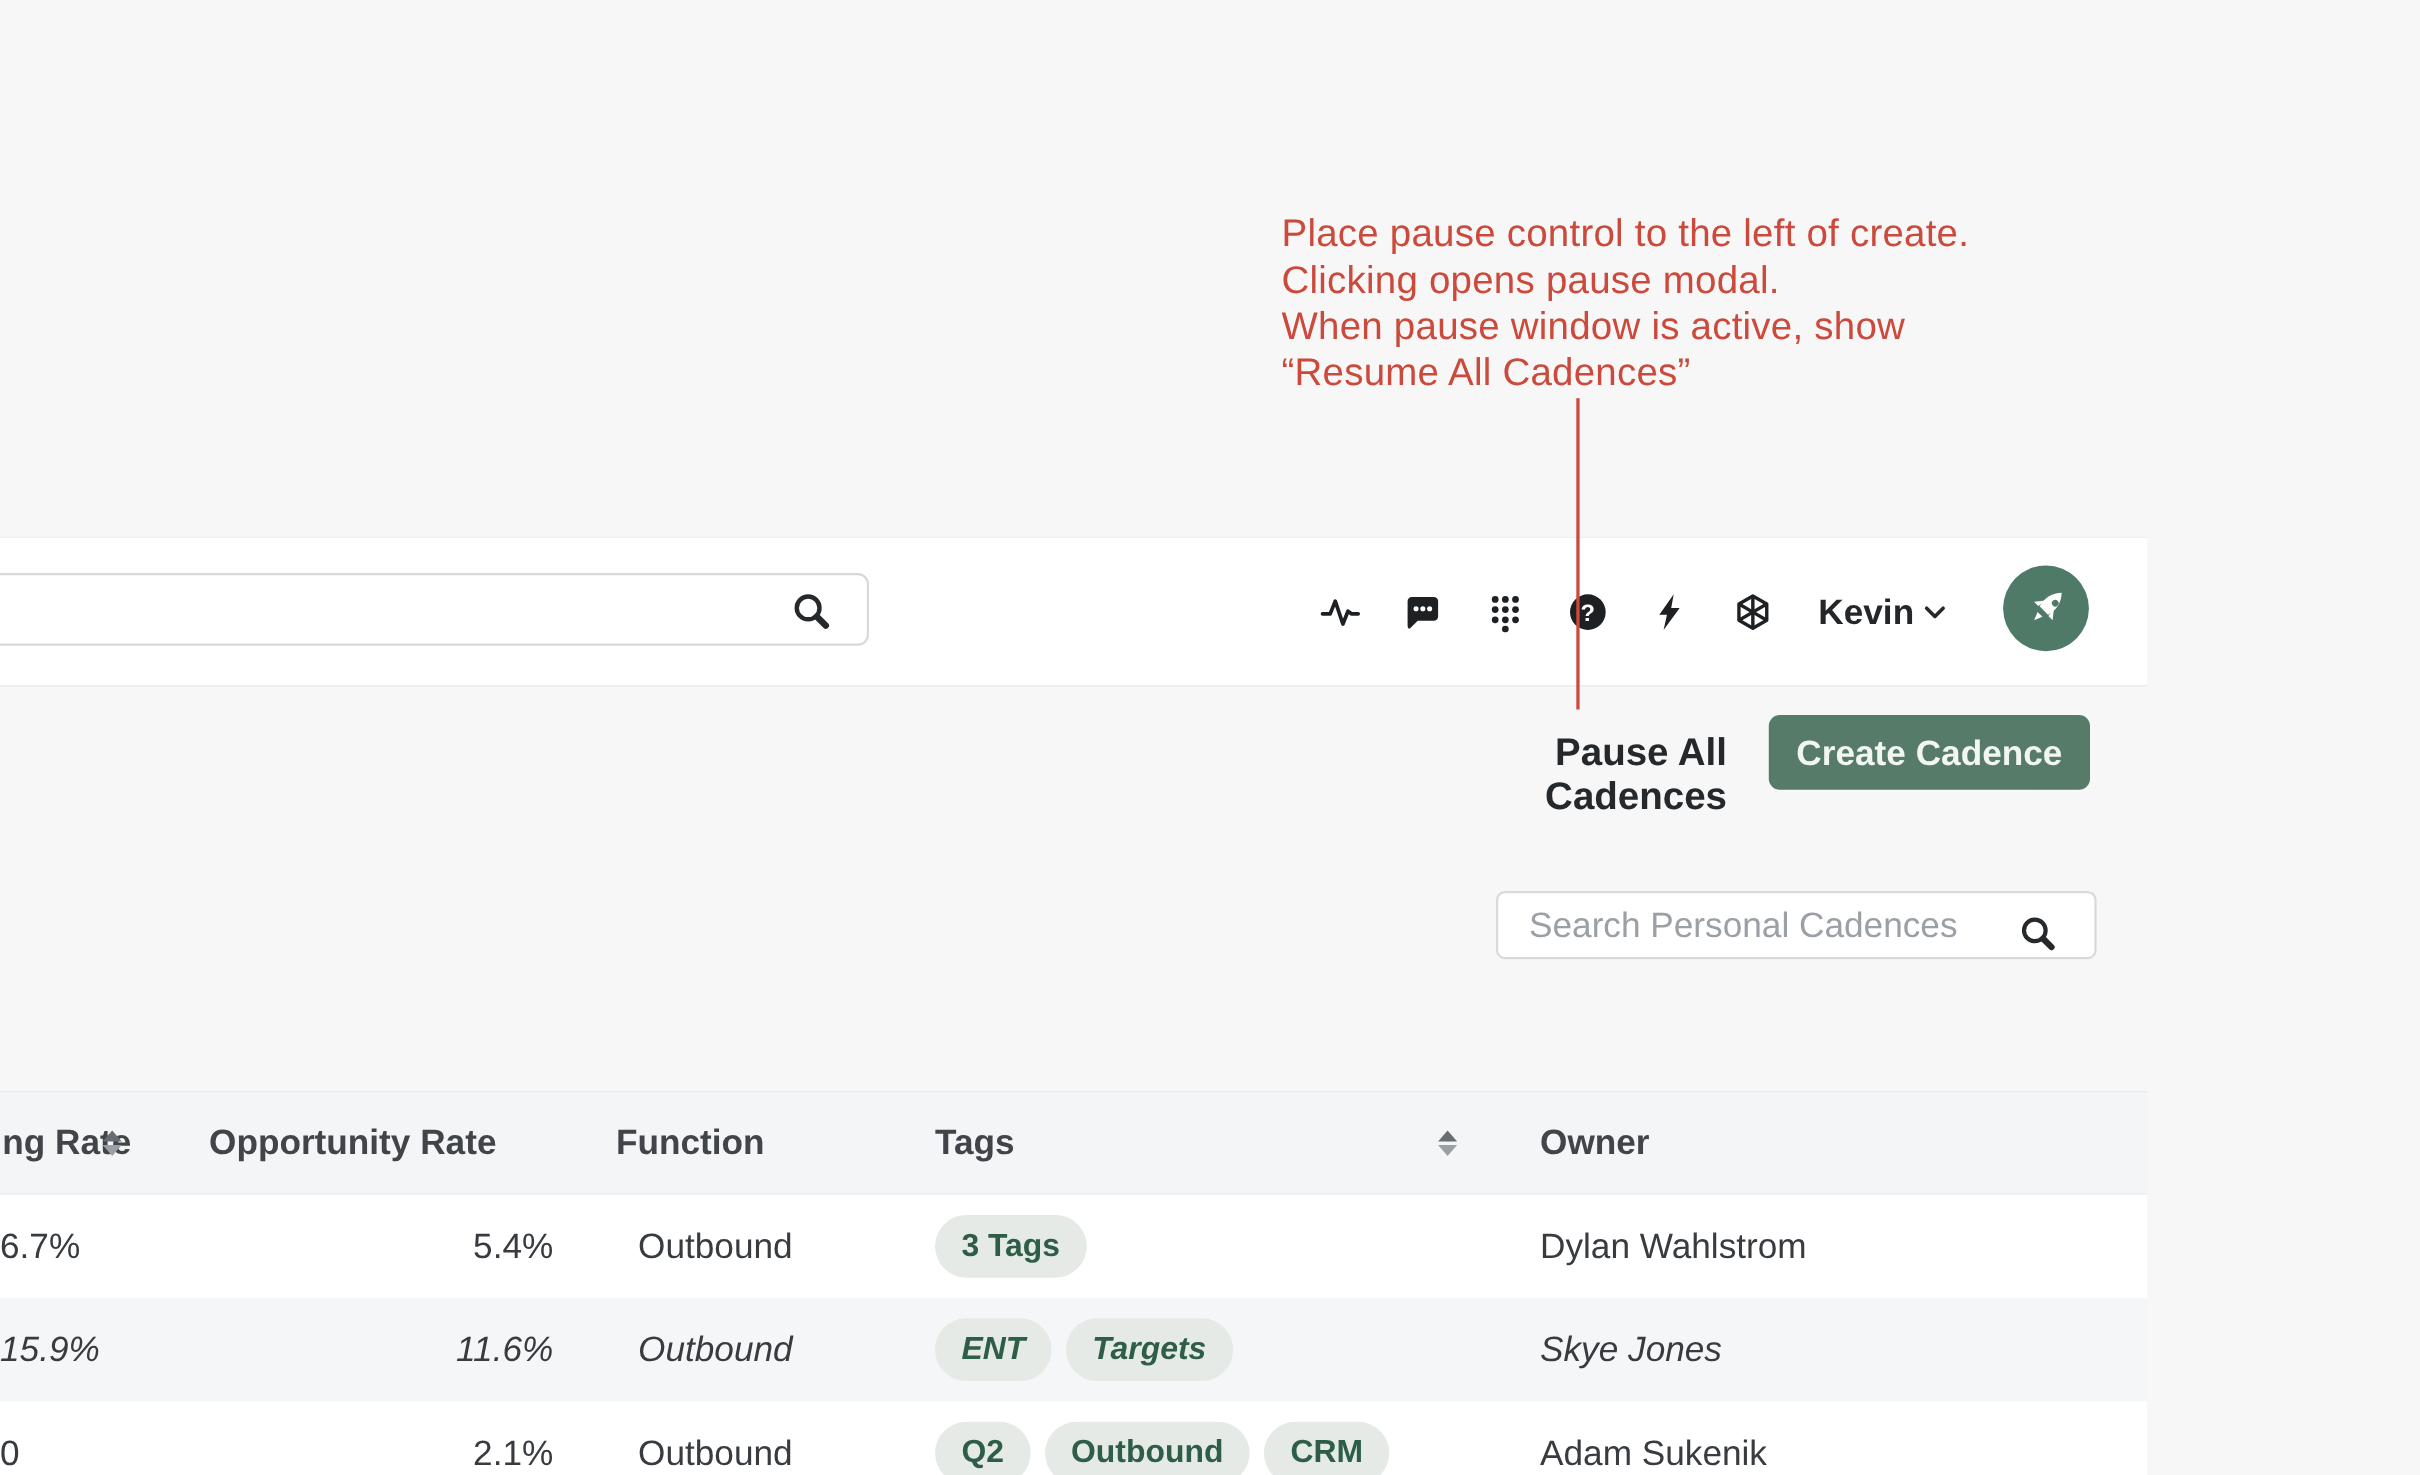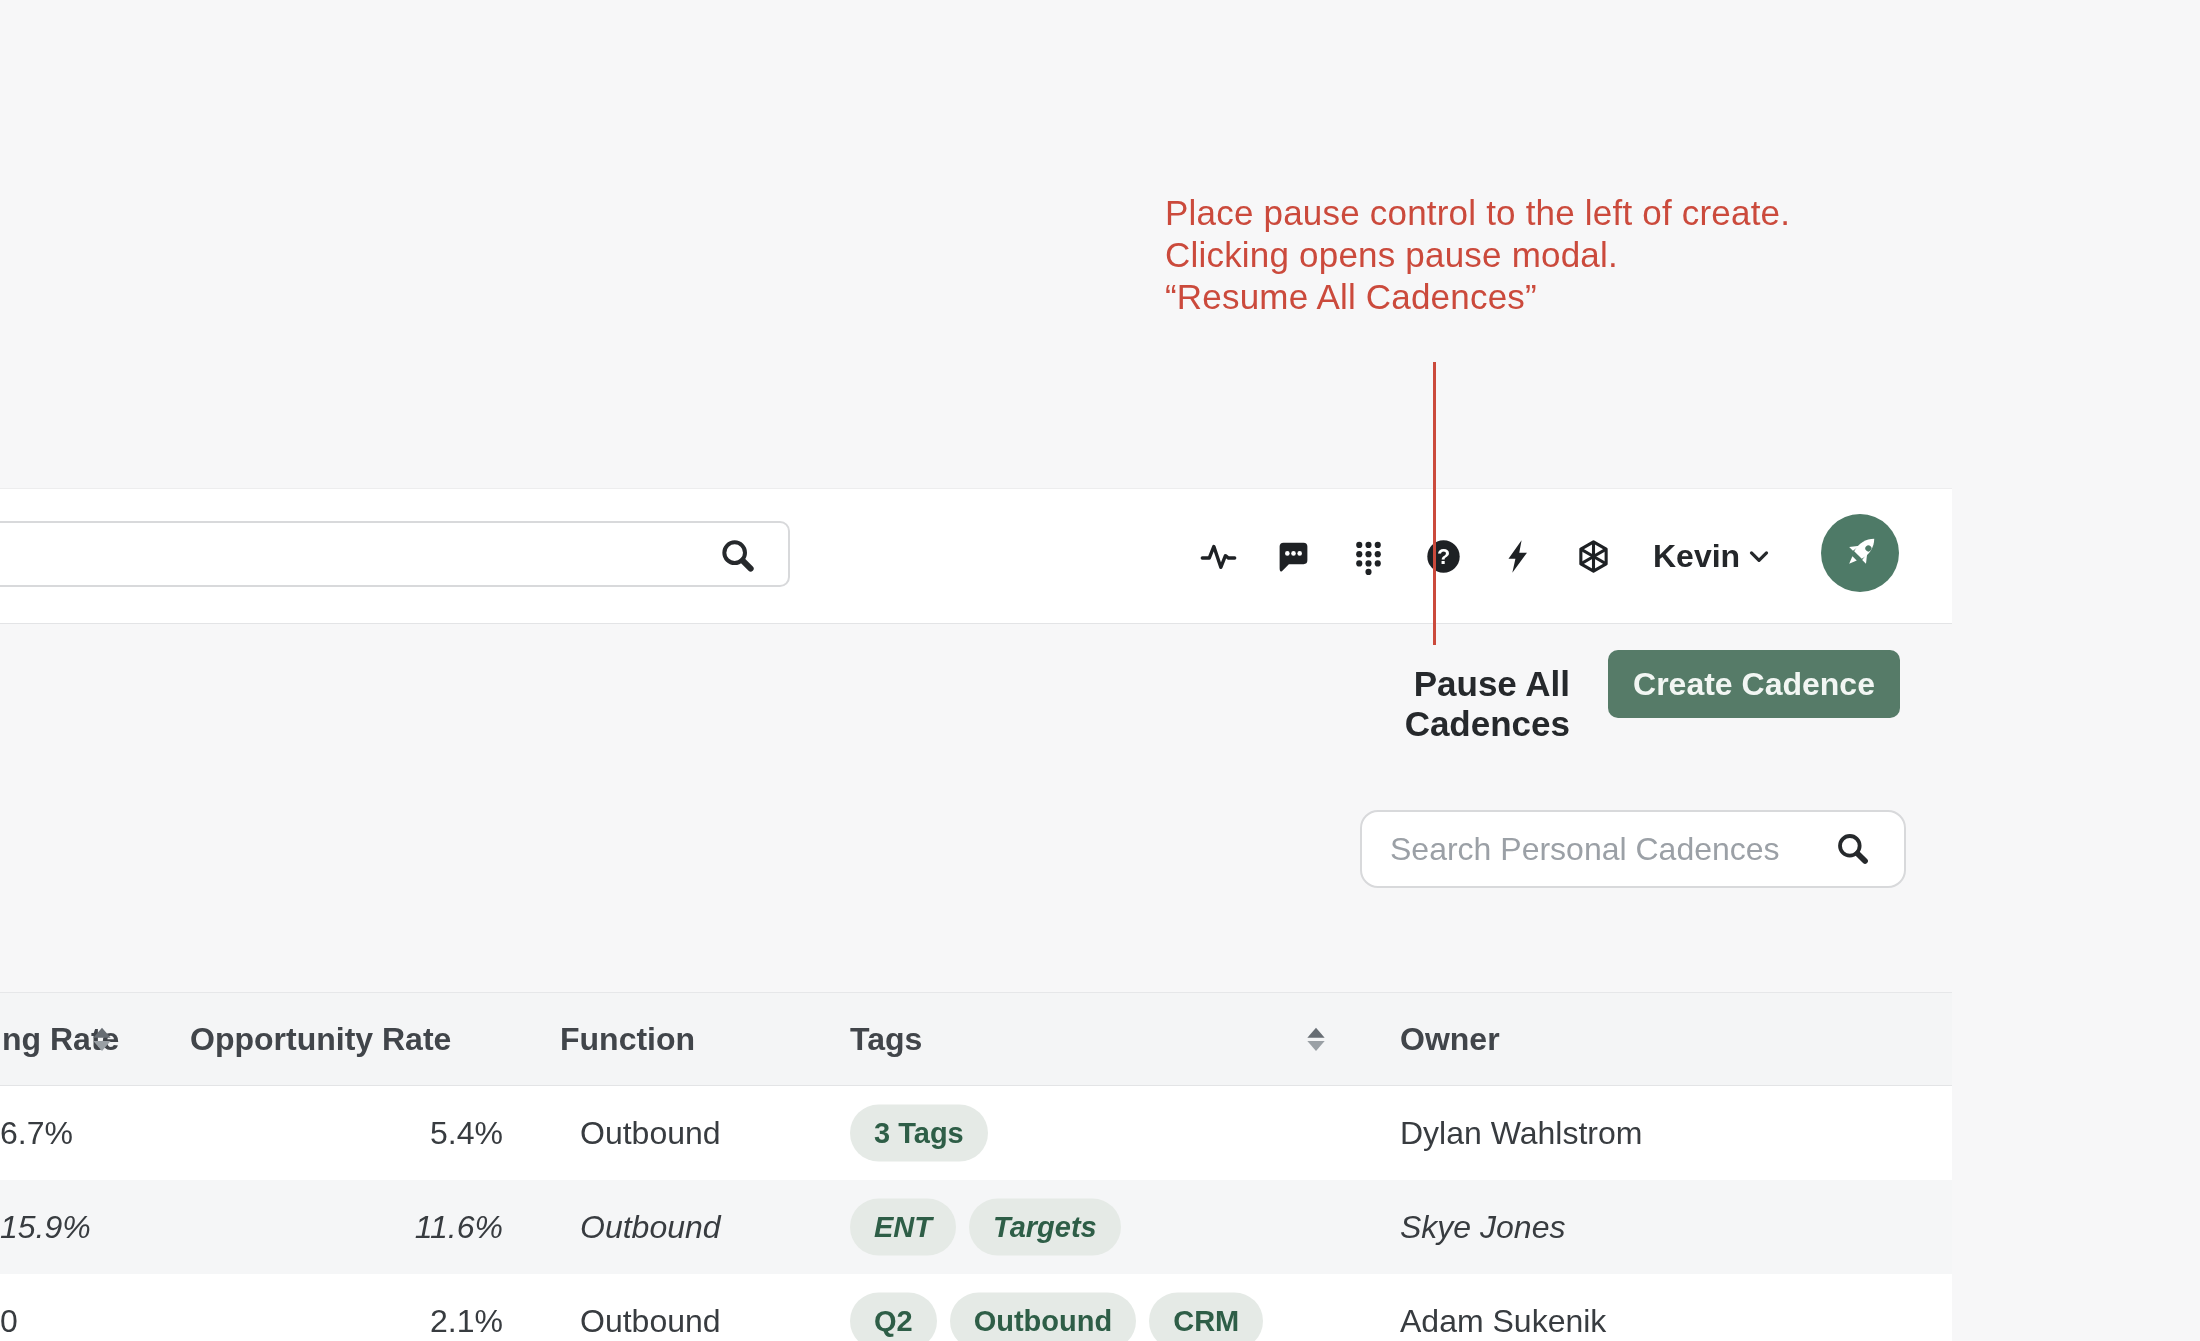--- a/index.html
+++ b/index.html
@@ -26,22 +26,22 @@
   .nav-user-name{font-size:32px;font-weight:600;color:#24272a;}
   .avatar{position:absolute;left:1821px;top:514px;width:78px;height:78px;border-radius:50%;
     background:#4e7a67;z-index:11;display:flex;align-items:center;justify-content:center;cursor:pointer;}
   
   .pause-label{position:absolute;left:1280px;top:664px;width:290px;text-align:right;
     font-size:35px;font-weight:600;color:#26292c;cursor:pointer;z-index:5;}
   .create-btn{position:absolute;left:1608px;top:650px;width:292px;height:68px;
     background:#567b68;border:none;border-radius:10px;color:#f2f6f3;
     font-family:"Liberation Sans",sans-serif;font-size:32px;font-weight:600;cursor:pointer;}
   
-  .personal-search{position:absolute;left:1360px;top:810px;width:546px;height:78px;
-    background:#fff;border:2px solid #d8d9db;border-radius:18px;box-sizing:border-box;
+  .personal-search{position:absolute;left:1360px;top:810px;width:546px;height:62px;
+    background:#fff;border:2px solid #d8d9db;border-radius:8px;box-sizing:border-box;
     font-size:32px;color:#383c40;padding:0 80px 0 28px;outline:none;}
   .personal-search::placeholder,.nav-search::placeholder{color:#9ba0a6;}
   .personal-search-icon{position:absolute;left:1834px;top:830px;width:38px;height:38px;cursor:pointer;}
   
   .table{position:absolute;left:0;top:992px;width:1952px;}
   .t-head{position:relative;height:94px;background:#f4f5f6;
     border-top:1px solid #e6e7e9;border-bottom:1px solid #e3e4e6;box-sizing:border-box;}
   .h-cell{position:absolute;top:50%;transform:translateY(-50%);
     font-size:32px;font-weight:700;color:#41454a;white-space:nowrap;}
   .h-rate{left:2px;}
@@ -67,20 +67,21 @@
     background:#e5eae6;color:#2e5e47;font-size:29px;font-weight:700;cursor:pointer;}
 </style>
 </head>
 <body>
 
 <div id="canvas">
 
   <div class="annotation">
     <div>Place pause control to the left of create.</div>
     <div>Clicking opens pause modal.</div>
+    <div>When pause window is active, show</div>
     <div>“Resume All Cadences”</div>
   </div>
   <div class="annotation-connector"></div>
 
   <div class="navbar">
     <input class="nav-search" type="text" value="" style="">
     <svg class="nav-search-icon" viewBox="0 0 24 24">
       <circle cx="10" cy="10" r="6.2" fill="none" stroke="#26292c" stroke-width="2.4"></circle>
       <line x1="14.8" y1="14.8" x2="19.6" y2="19.6" stroke="#26292c" stroke-width="3.6" stroke-linecap="round"></line>
     </svg>

